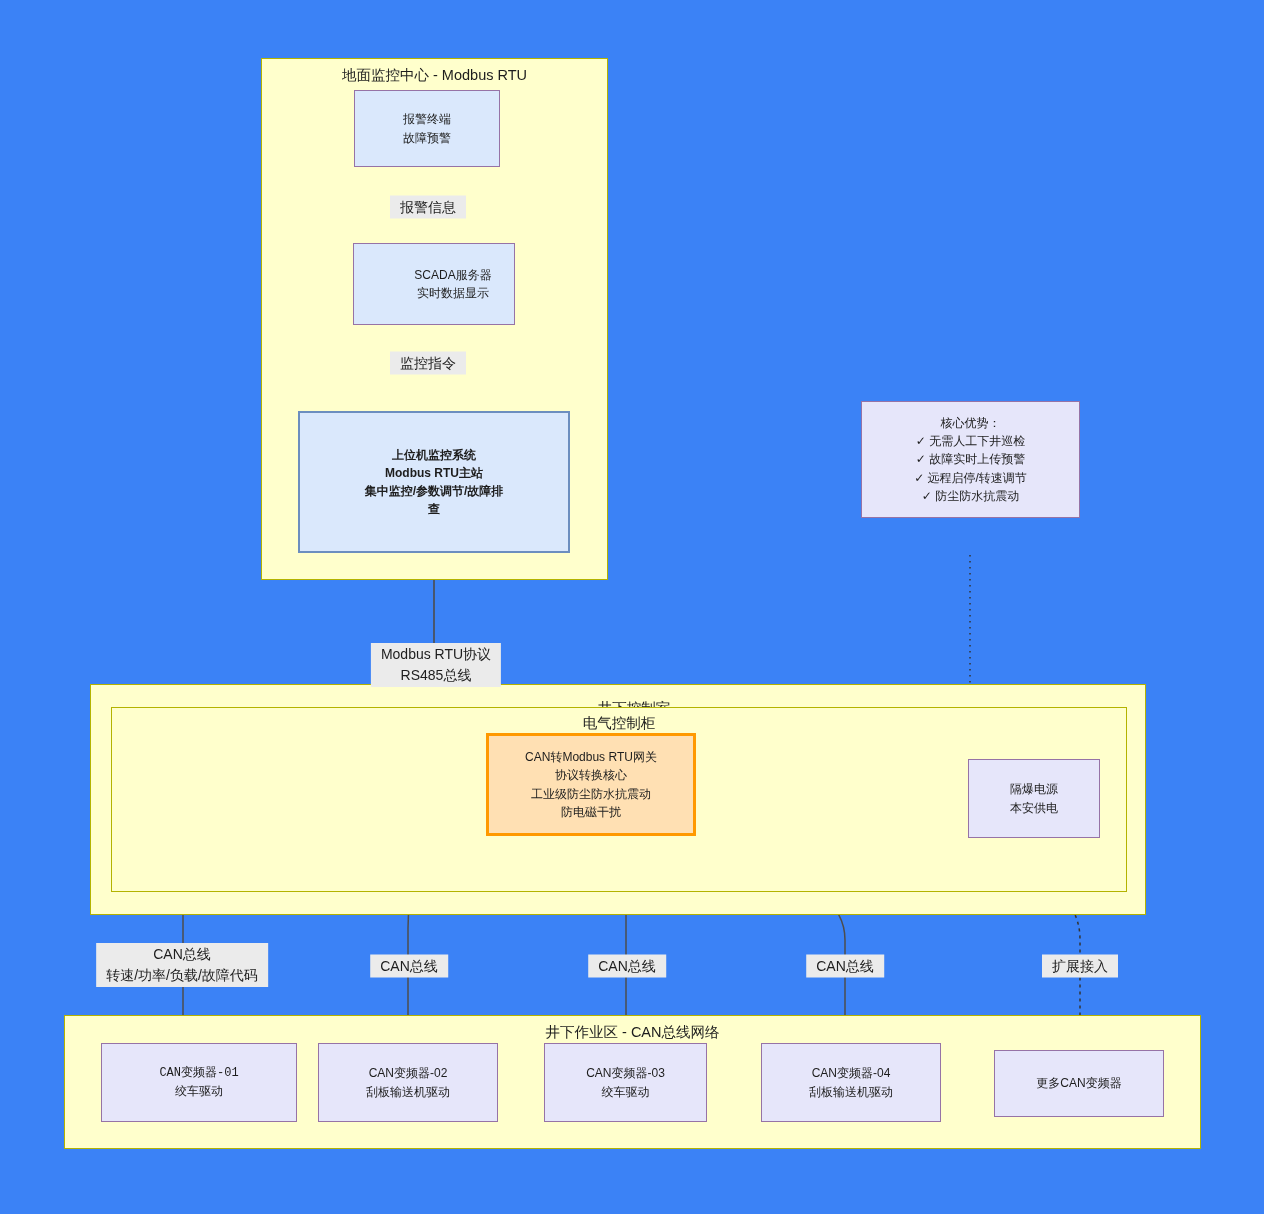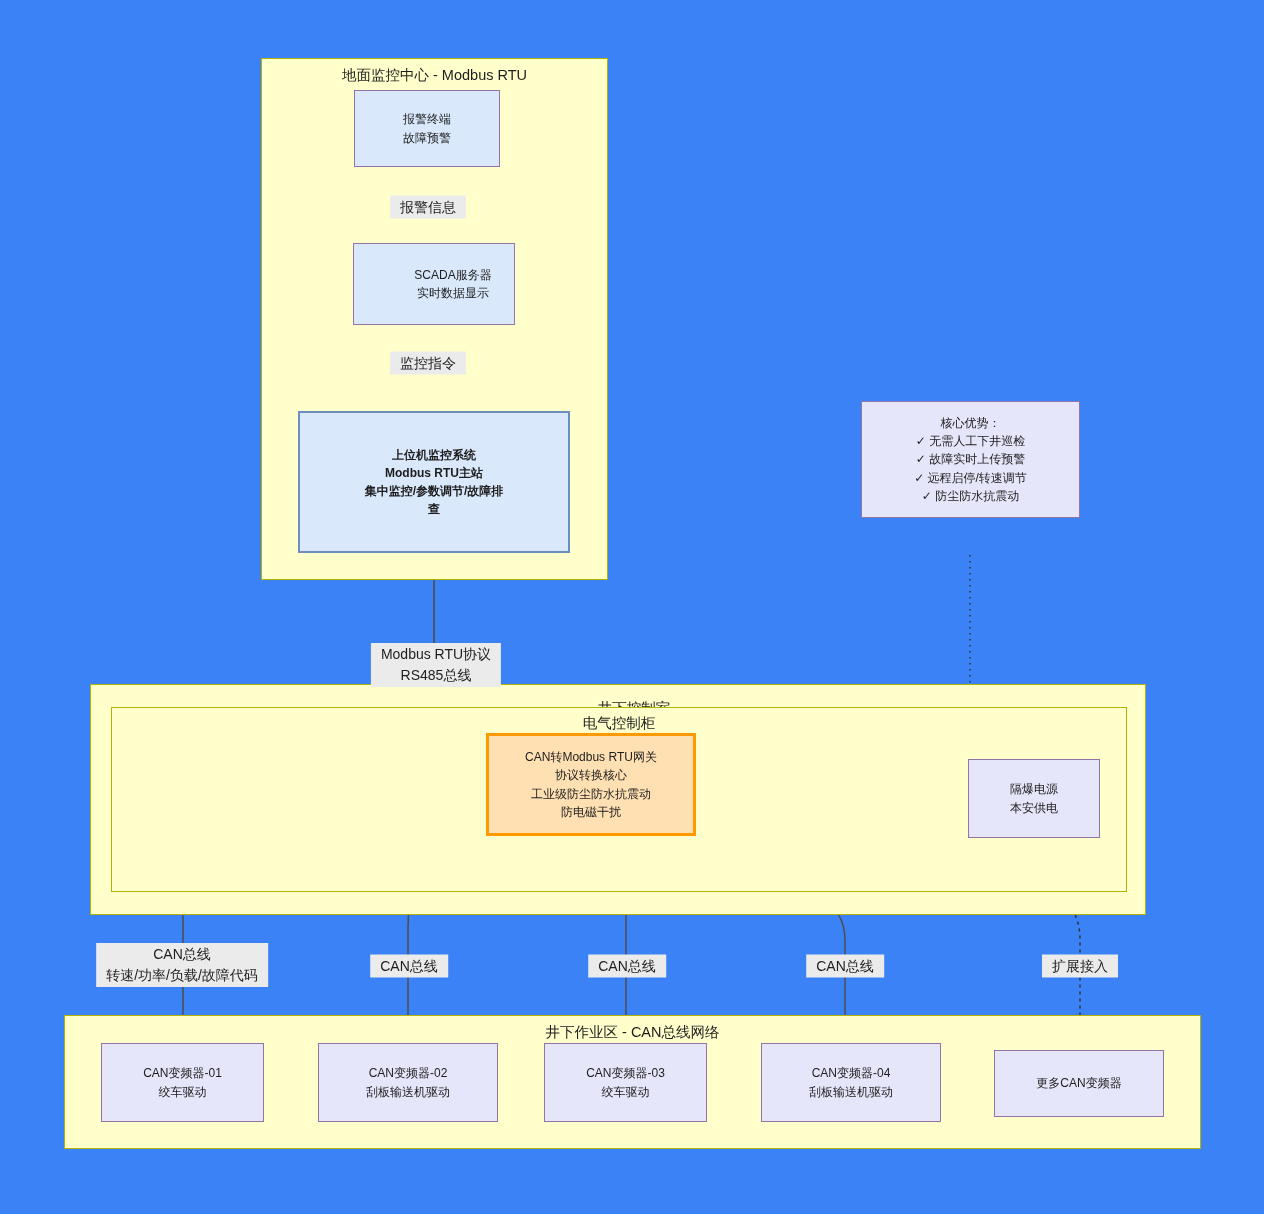--- a/index.html
+++ b/index.html
@@ -170,21 +170,21 @@
 协议转换核心
 工业级防尘防水抗震动
 防电磁干扰</span>
   </div>
 
   <div class="node box-lav" style="left:968px; top:759px; width:132px; height:79px;">
     <span>隔爆电源
 本安供电</span>
   </div>
 
-  <div class="node box-lav" style="left:101px; top:1043px; width:163px; height:79px;">
+  <div class="node box-lav" style="left:101px; top:1043px; width:196px; height:79px;font-family:Liberation Mono, monospace;">
     <span>CAN变频器-01
 绞车驱动</span>
   </div>
 
   <div class="node box-lav" style="left:318px; top:1043px; width:180px; height:79px;">
     <span>CAN变频器-02
 刮板输送机驱动</span>
   </div>
 
   <div class="node box-lav" style="left:544px; top:1043px; width:163px; height:79px;">

